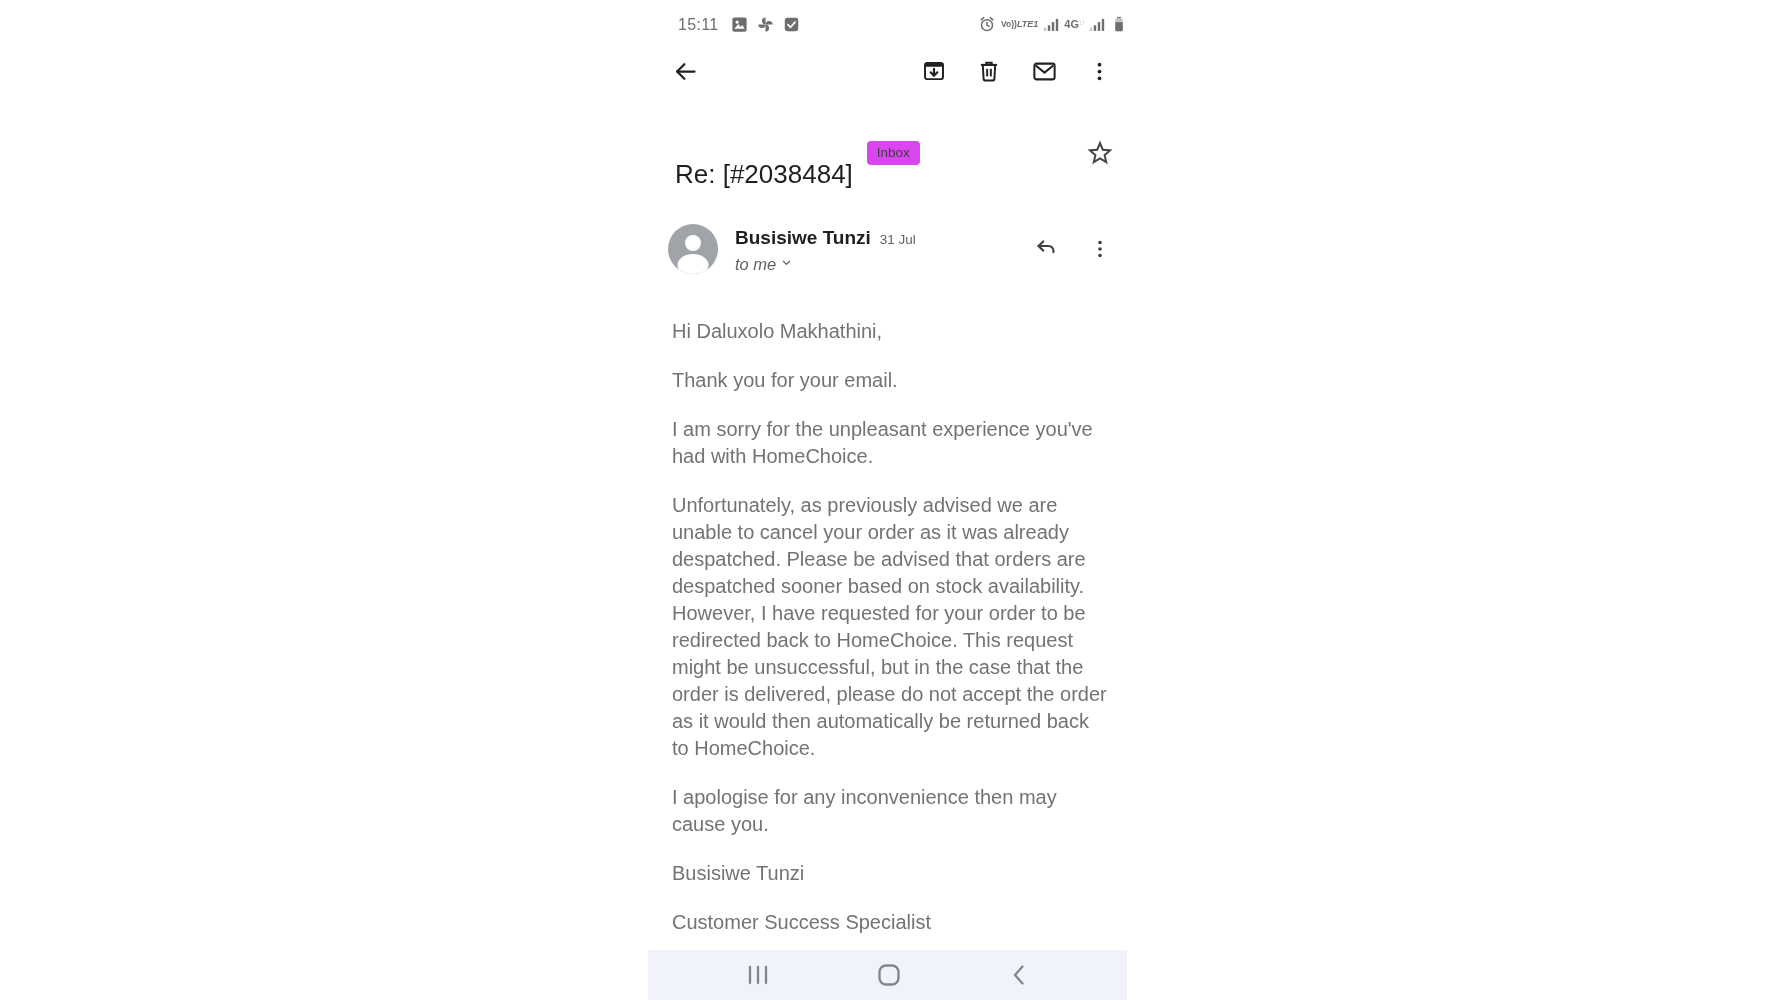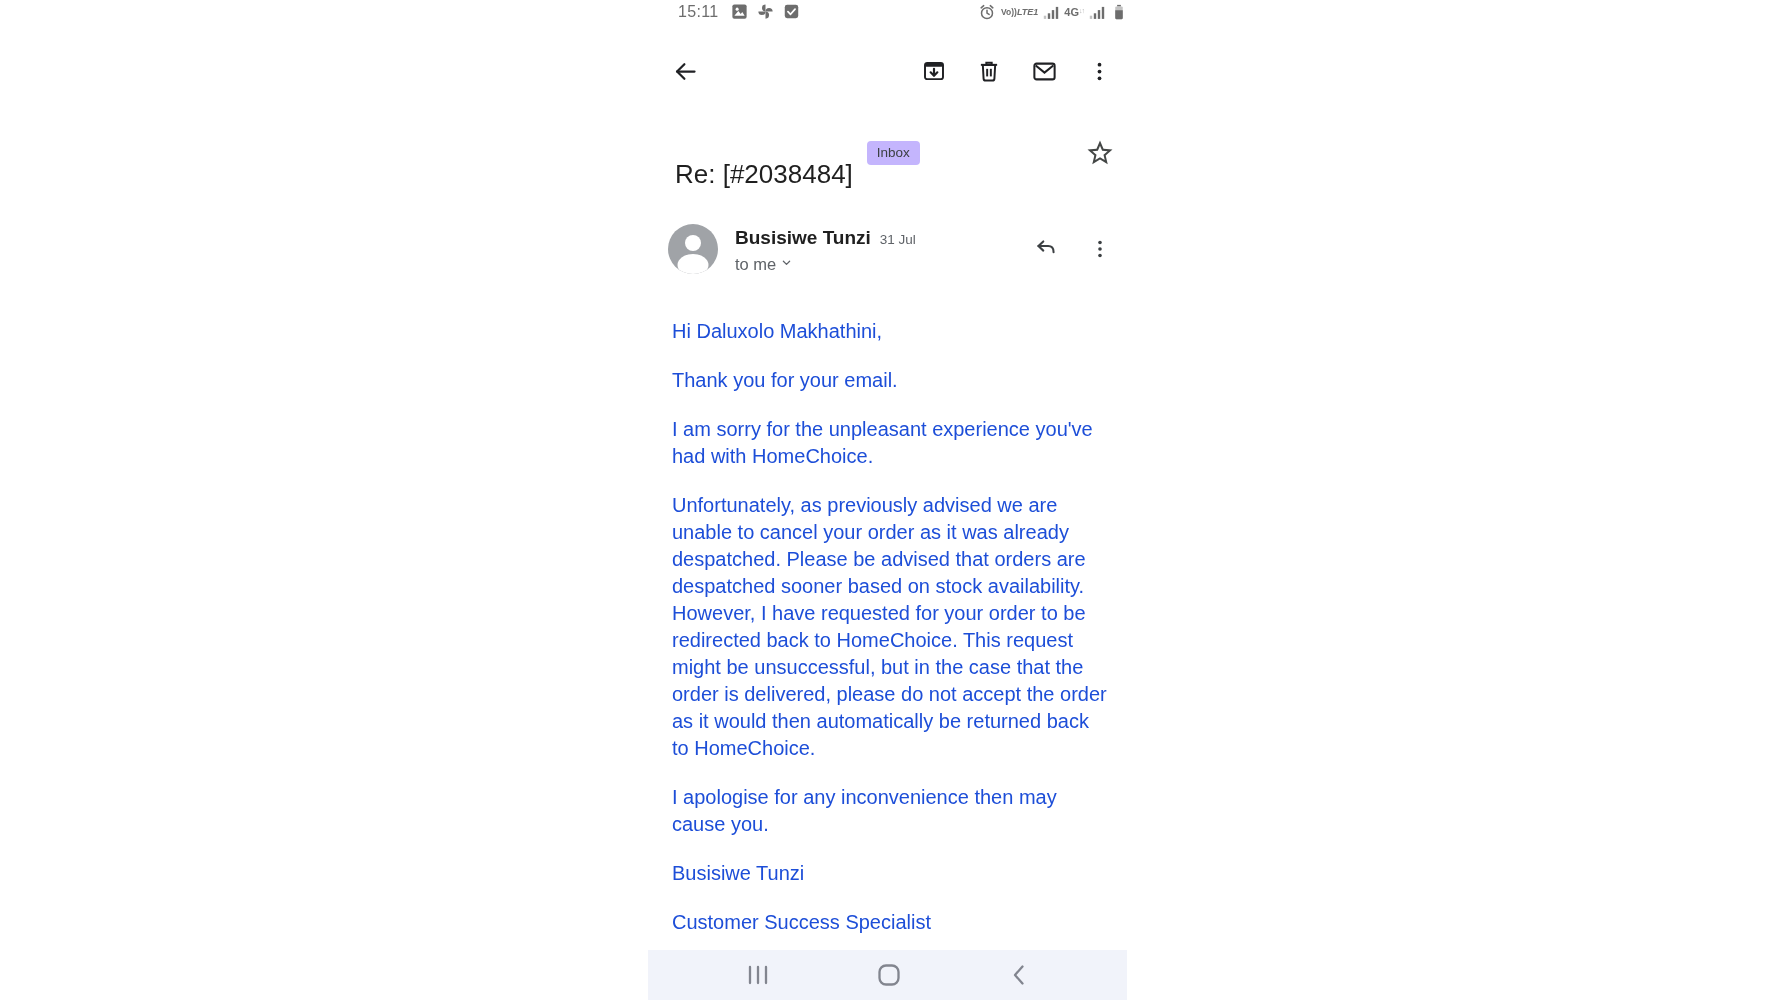--- a/index.html
+++ b/index.html
@@ -4,21 +4,21 @@
 <style>
   * { box-sizing: border-box; }
   html,body { margin:0; padding:0; }
   body {
     width:1778px; height:1000px; background:#ffffff; overflow:hidden;
     font-family:"Liberation Sans", sans-serif; position:relative;
   }
   .phone { position:absolute; left:648px; top:0; width:482px; height:1000px; background:#fff; }
 
   
-  .status-bar { height:34px; display:flex; align-items:flex-start; justify-content:space-between;
+  .status-bar { height:34px; display:flex; align-items:flex-end; justify-content:space-between;
                 padding:2px 2px 0 30px; }
   .sb-left { display:flex; align-items:center; gap:7px; }
   .sb-time { font-size:16px; color:#6d6d6d; letter-spacing:.3px; margin-right:5px; }
   .sb-right { display:flex; align-items:center; gap:5px; }
   .sb-stack { display:flex; flex-direction:row; align-items:flex-start; line-height:1; }
   .sb-tiny-top { font-size:8.5px; color:#6d6d6d; font-weight:bold; }
   .sb-tiny-bottom { font-size:9px; color:#6d6d6d; font-weight:bold;font-style:italic; }
   .sb-4g { font-size:11px; color:#6d6d6d; font-weight:bold; }
   .sb-arrows { font-size:7px; color:#b5b5b5; letter-spacing:-1px; }
   .sb-icon svg { display:block; }
@@ -27,38 +27,38 @@
   .toolbar { height:58px; margin-top:8px; display:flex; align-items:center;
              justify-content:space-between; padding:0 18px 0 24px; }
   .tb-right { display:flex; align-items:center; gap:29px; }
   .icon-btn { background:none; border:none; padding:0; cursor:pointer; display:flex;
               align-items:center; justify-content:center; }
   .icon-btn svg { display:block; }
 
   
   .subject-row { margin-top:16px; padding:0 15px 0 27px; display:flex; align-items:center; }
   .subject { font-size:26px; color:#1f1f1f; white-space:nowrap;margin-top:43px; }
-  .chip { margin-left:14px; background:#c4b5fd; color:#3c4043; font-size:13.5px;
+  .chip { margin-left:14px; background:#d946ef; color:#3c4043; font-size:13.5px;
           padding:4px 10px; border-radius:4px; line-height:1.2; }
   .star-btn { margin-left:auto; }
 
   
   .sender-row { margin-top:34px; padding:0 18px 0 20px; display:flex; align-items:flex-start; }
   .avatar { width:50px; height:50px; flex:0 0 auto; }
   .sender-meta { margin-left:17px; padding-top:3px; }
   .sender-line { display:flex; align-items:baseline; }
   .sender-name { font-size:19px; font-weight:600; color:#1f1f1f; }
   .sender-date { font-size:13.5px; color:#5f6368; margin-left:9px; }
   .to-line { margin-top:6px; font-size:16.5px; color:#5f6368; display:flex;
-             align-items:flex-start; gap:3px; }
+             align-items:flex-start; gap:3px;font-style:italic; }
   .sender-actions { margin-left:auto; display:flex; align-items:center; gap:29px; padding-top:12px; }
 
   
   .body-col { margin-top:44px; padding:0 21px 0 24px; }
-  .body-par { margin:0 0 22px 0; font-size:20px; line-height:27px; color:#1d4ed8; max-width:440px; }
+  .body-par { margin:0 0 22px 0; font-size:20px; line-height:27px; color:#737373; max-width:440px; }
 
   
   .nav-bar { position:absolute; left:0; bottom:0; width:479px; height:50px; background:#f1f3fa;
              display:flex; align-items:center; justify-content:center; gap:105px; }
   .nav-btn { background:none; border:none; padding:0; cursor:pointer; display:flex;
              align-items:center; justify-content:center; }
   .nav-btn svg { display:block; }
 </style>
 </head>
 <body>

